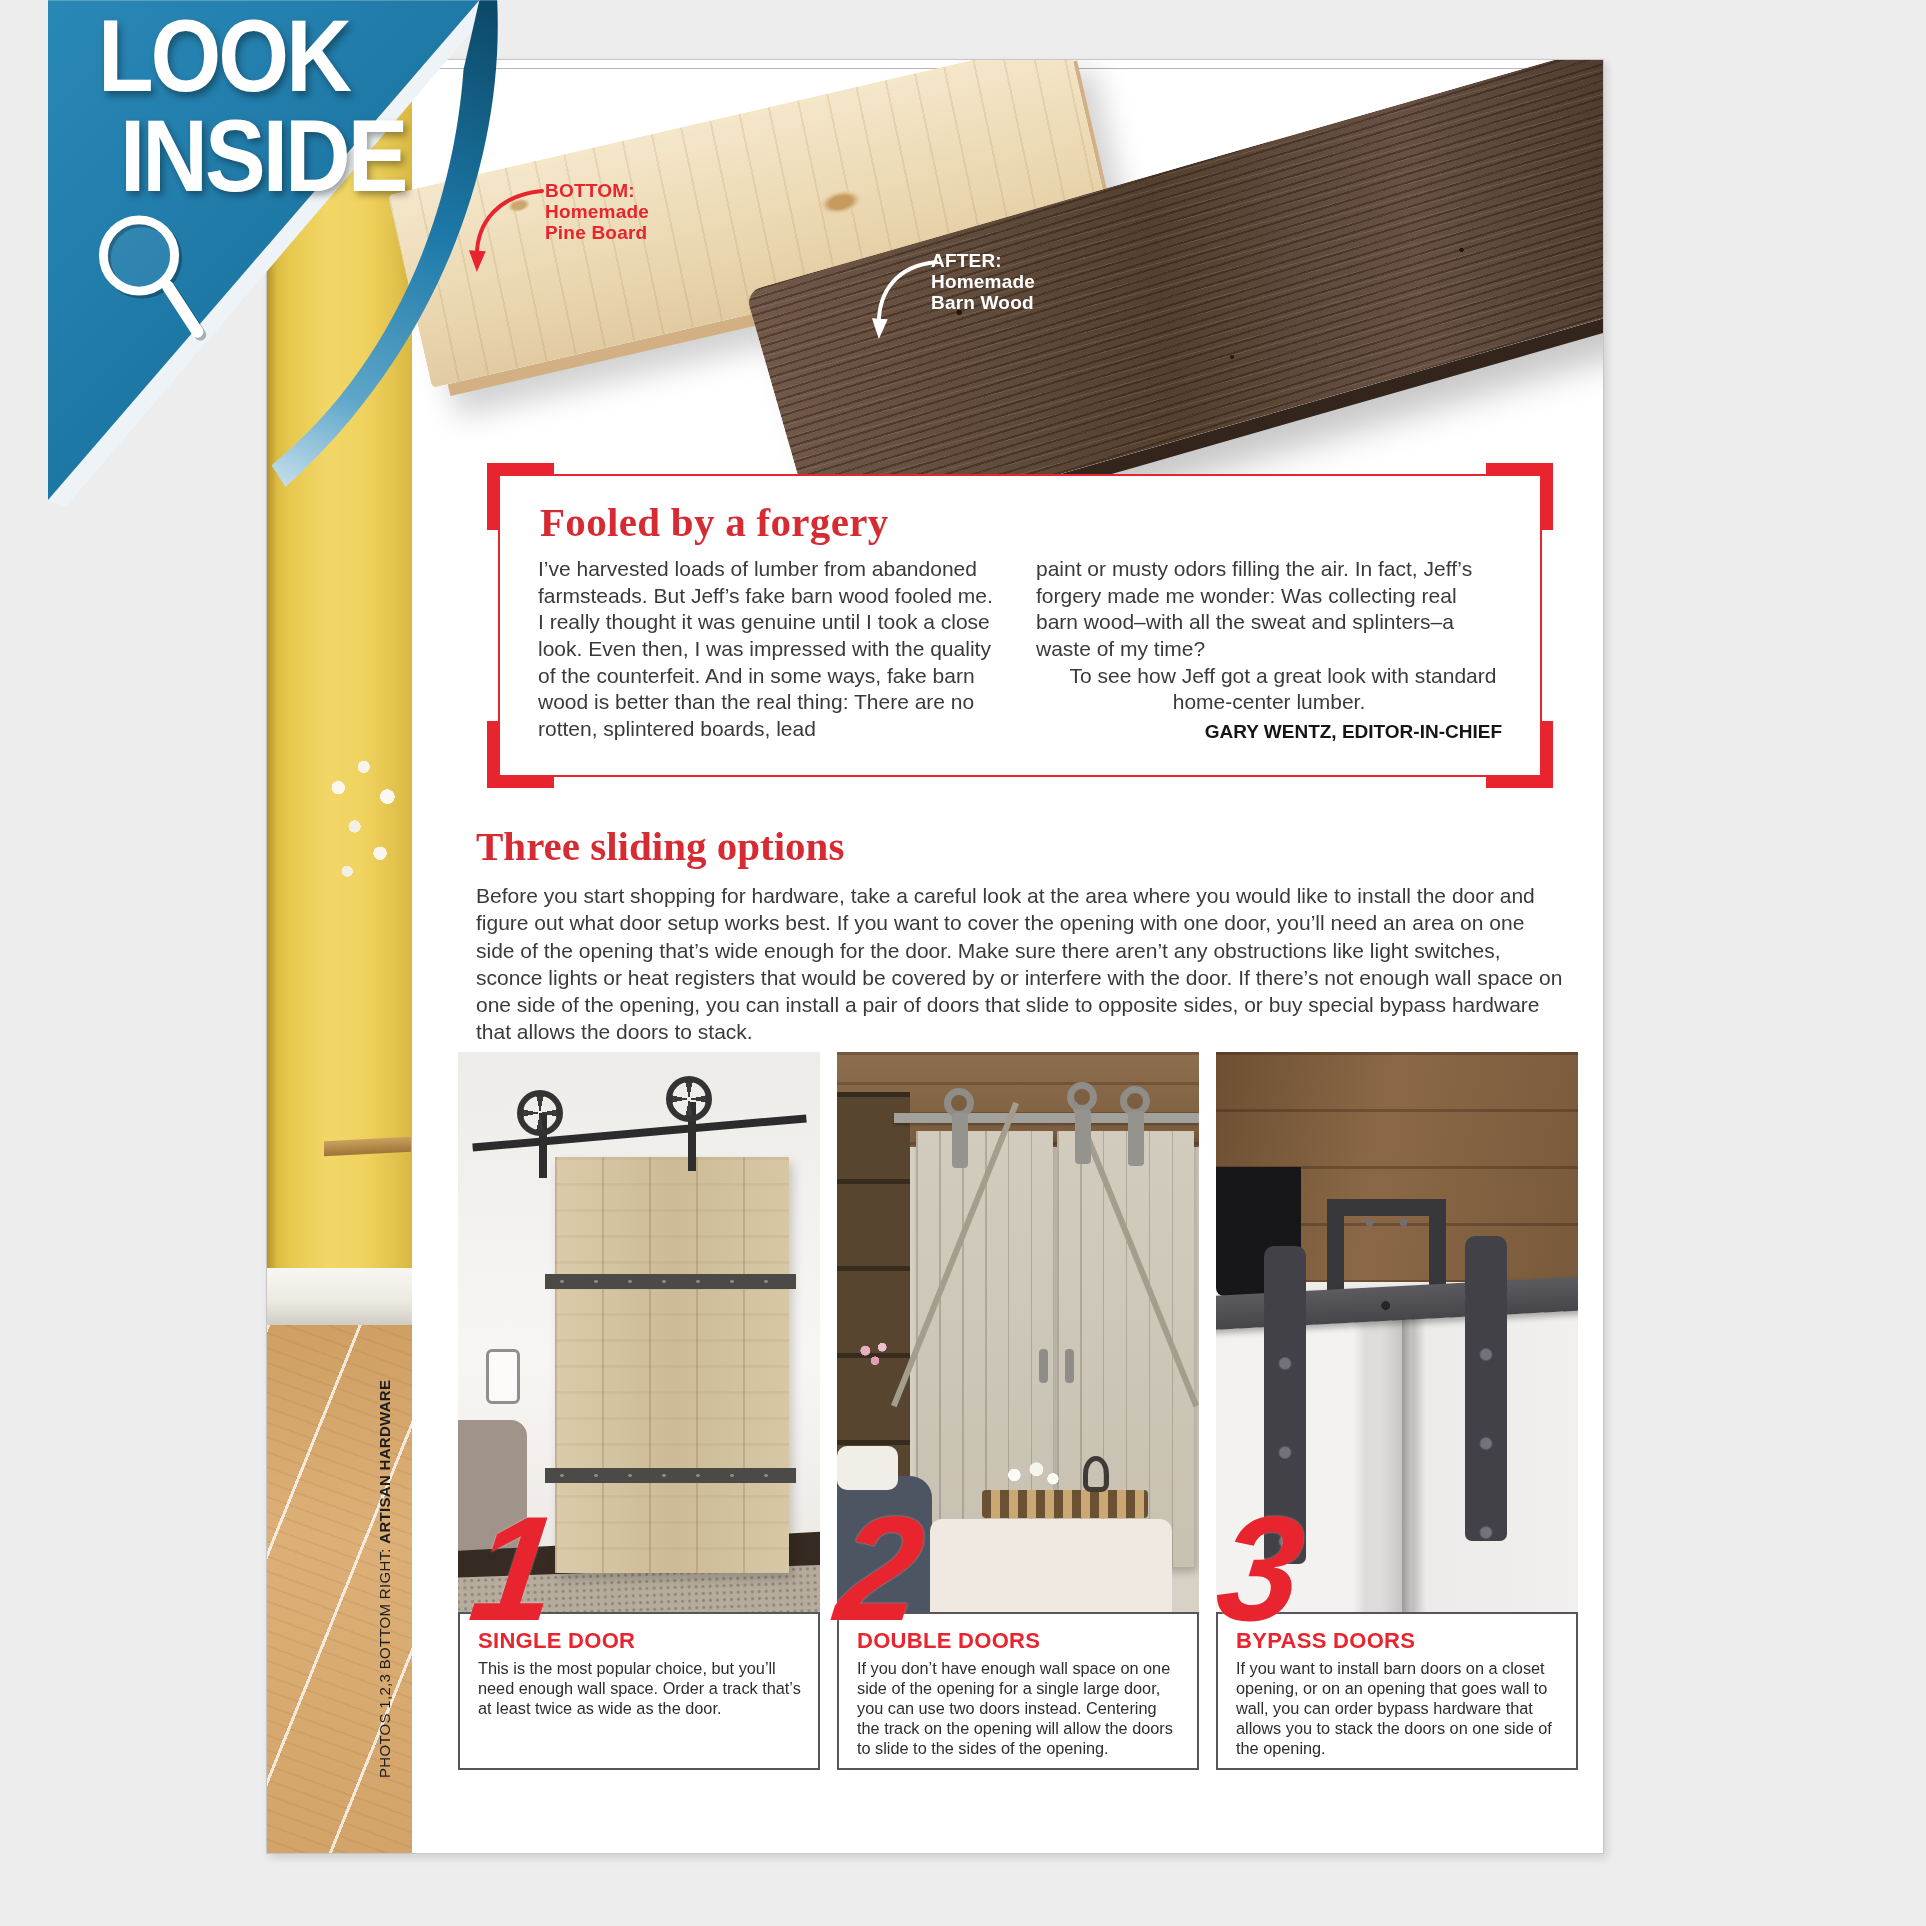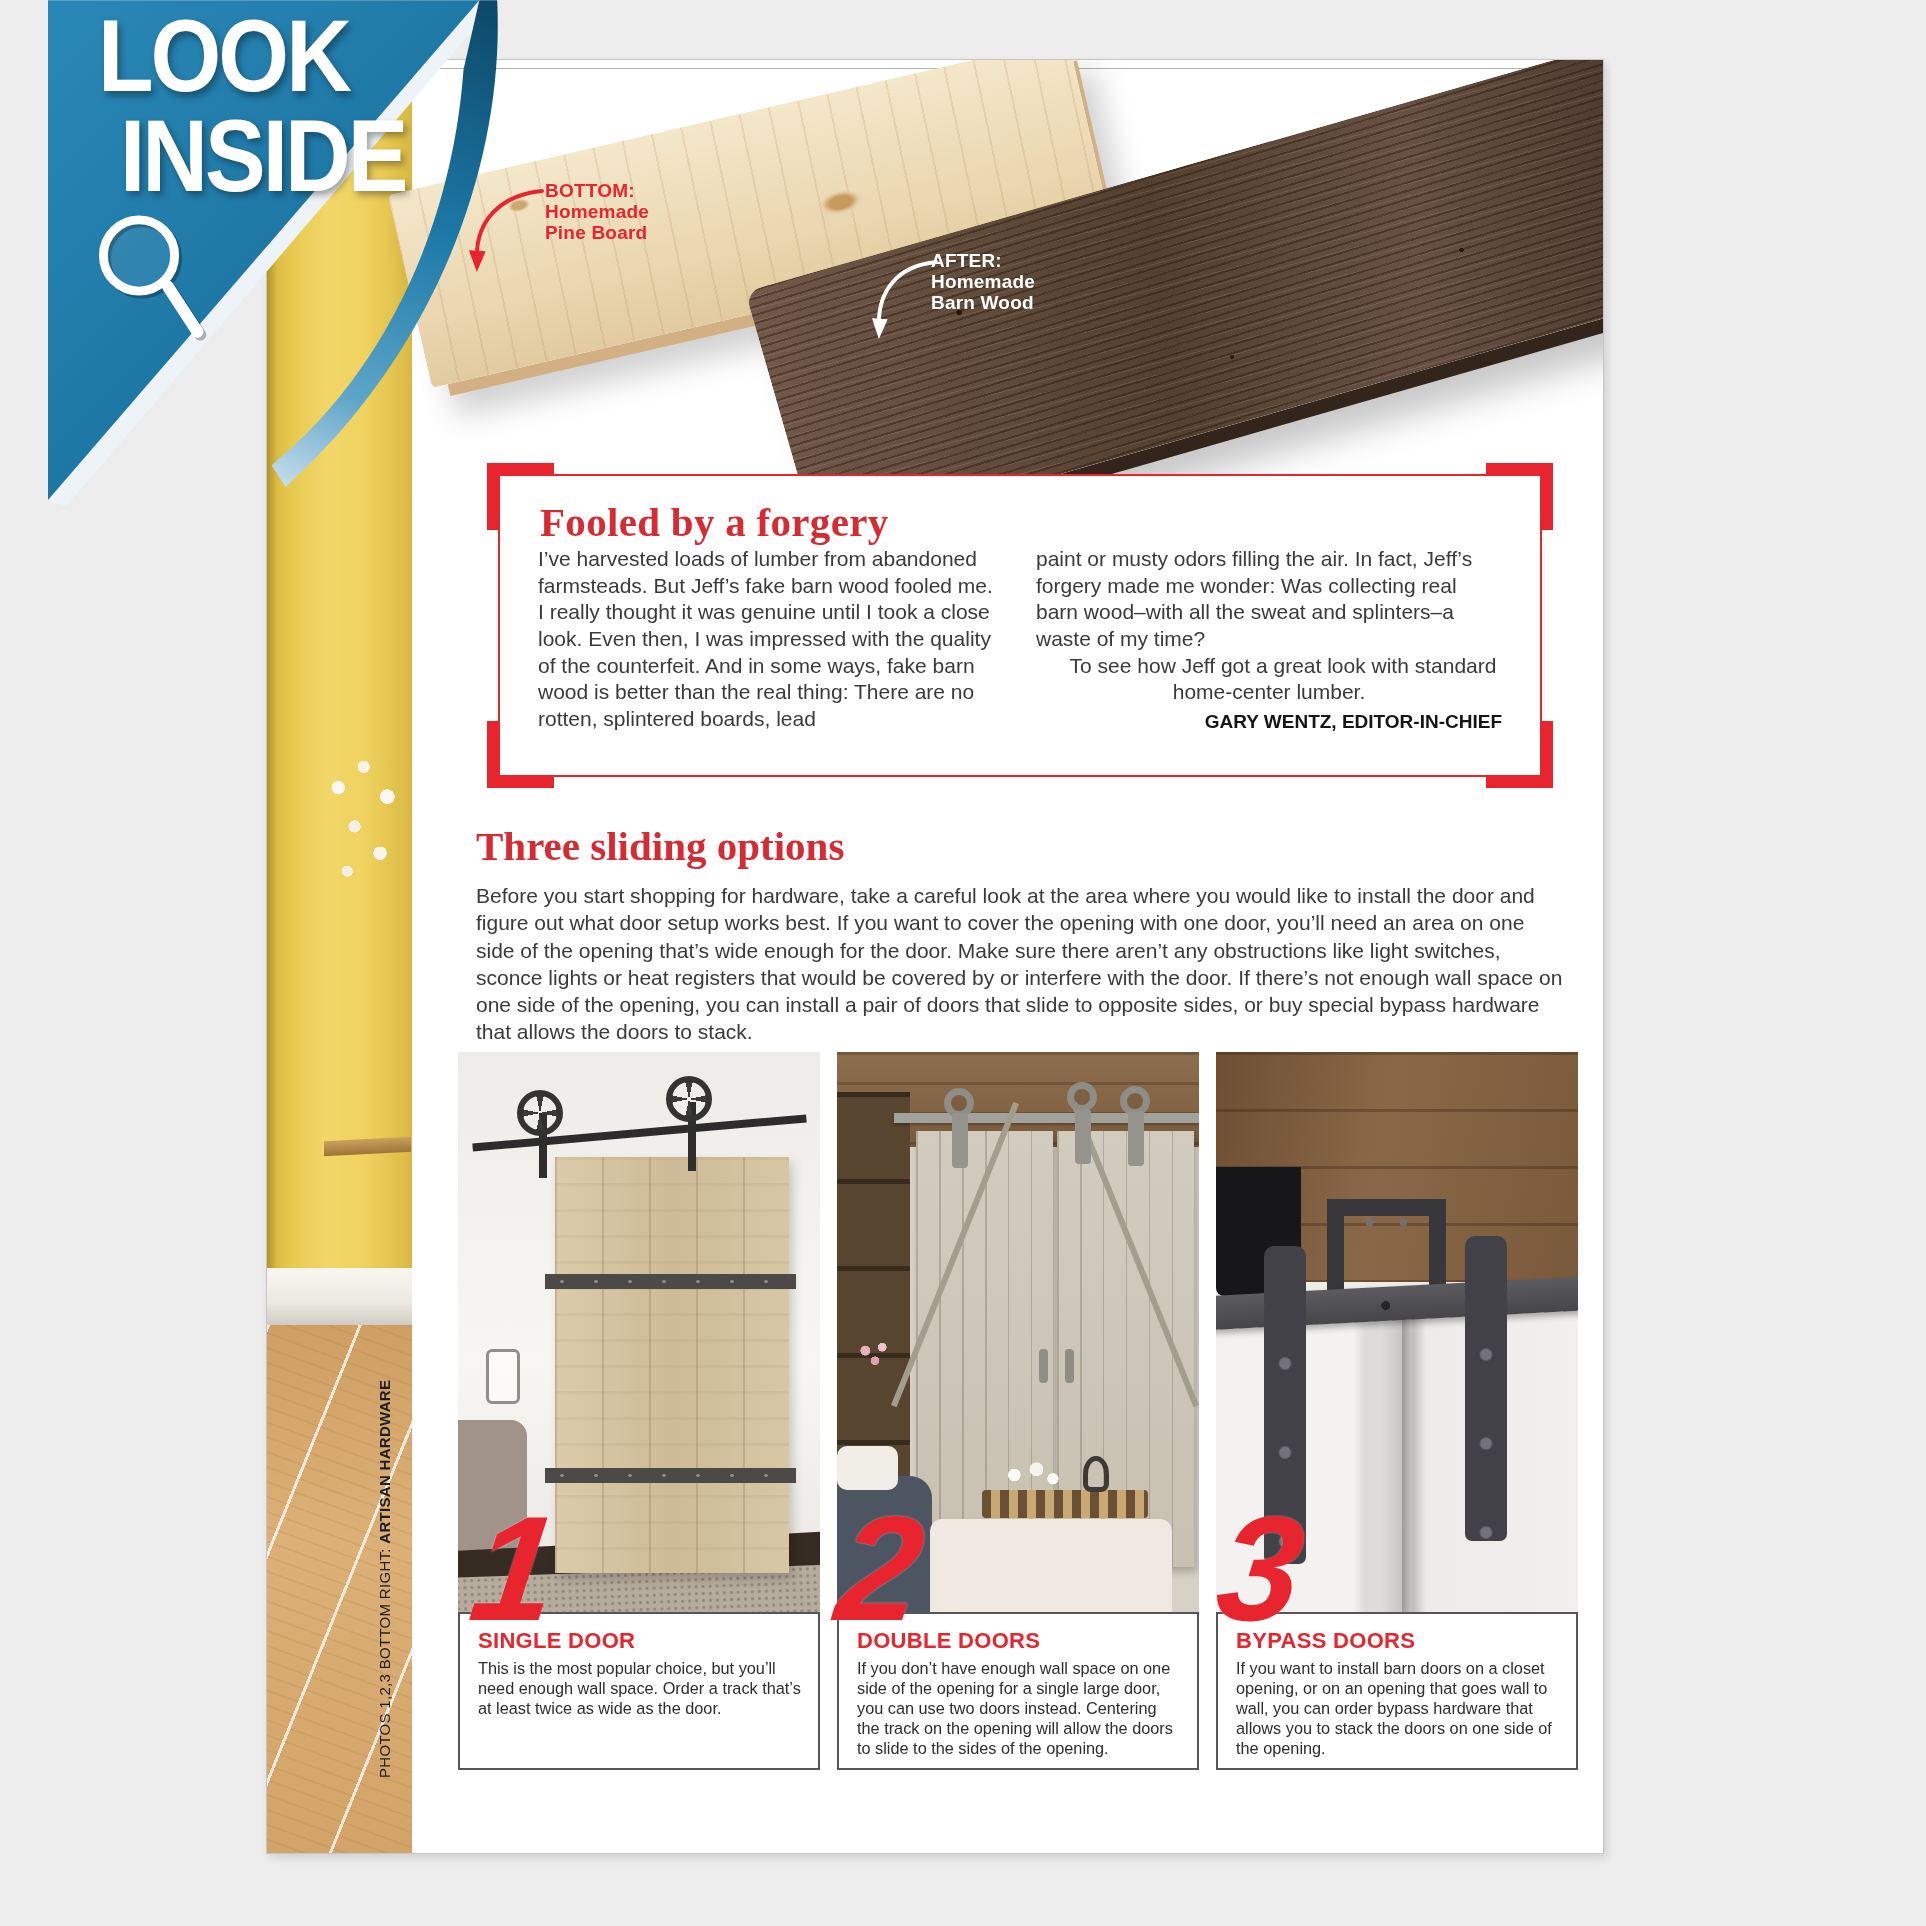--- a/index.html
+++ b/index.html
@@ -86,21 +86,21 @@
   .fbox {
     position:absolute; left:231px; top:414px; width:1044px; height:303px;
     border:2px solid #e8242e; background:#fff;
   }
   .corner { position:absolute; width:67px; height:67px; border:0 solid #e8242e; }
   .corner.tl { left:-13px; top:-13px;   border-left-width:13px; border-top-width:13px; }
   .corner.tr { right:-13px; top:-13px;  border-right-width:13px; border-top-width:13px; }
   .corner.bl { left:-13px; bottom:-13px;  border-left-width:13px; border-bottom-width:13px; }
   .corner.br { right:-13px; bottom:-13px; border-right-width:13px; border-bottom-width:13px; }
   .fbox .ftitle {
-    margin:22px 0 0 40px; font-family:"Liberation Serif", serif; font-weight:bold;
+    margin:22px 0 10px 40px; font-family:"Liberation Serif", serif; font-weight:bold;
     font-size:41px; color:#d62b33; letter-spacing:0.3px;
   }
   .fbox .cols { display:flex; gap:32px; padding:0 38px; }
   .fbox .col { width:481px; font-size:21px; line-height:1.27; color:#3a3a3c; }
   .fbox .col p.indent { text-indent:28px;text-align:center; }
   .fbox .byline { text-align:right; font-weight:bold; font-size:19px; color:#151517; margin-top:4px; }
 
   
   .sl-title {
     position:absolute; left:209px; top:762px; font-family:"Liberation Serif", serif;

